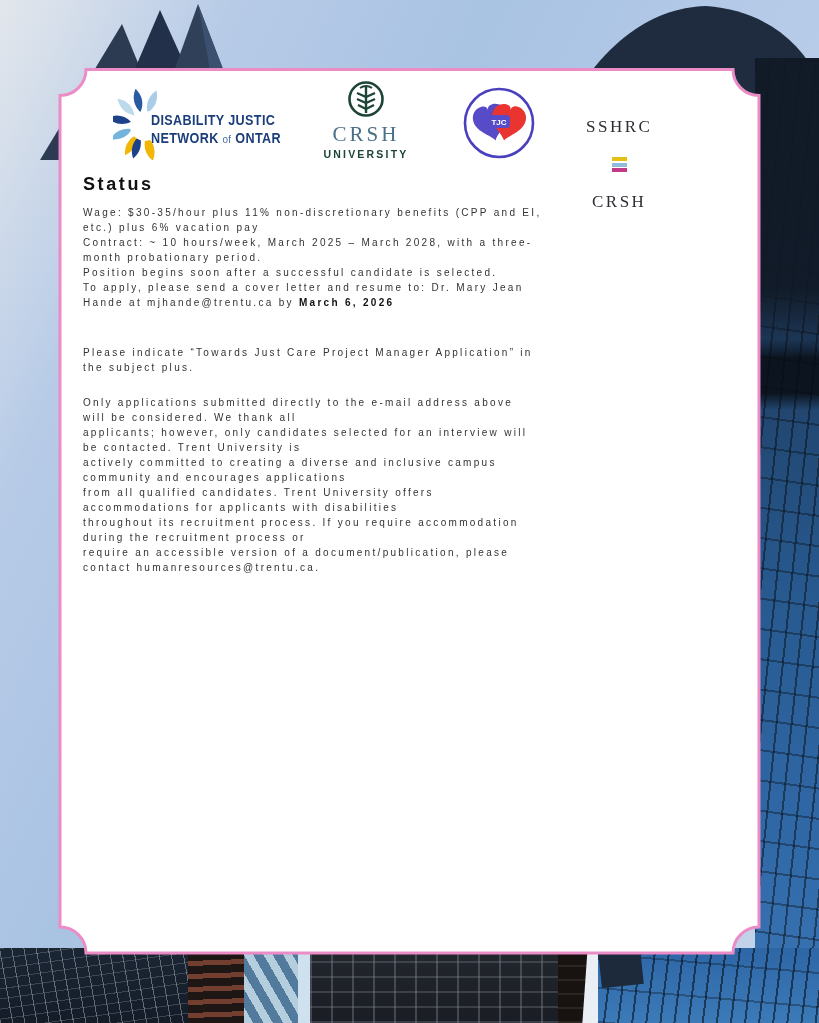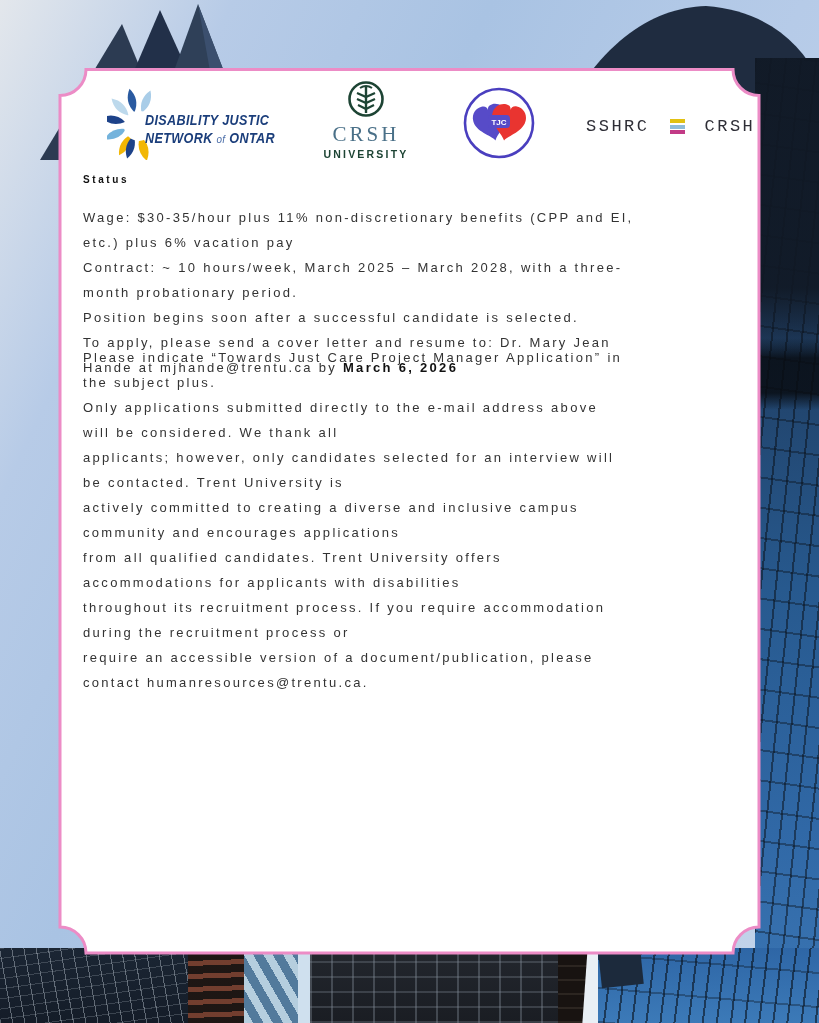--- a/index.html
+++ b/index.html
@@ -50,37 +50,37 @@
   .bb7{left:585px;width:16px;background:#e9eff5;transform:skewX(-4deg);}
   .bb8{left:598px;right:0;width:221px;
       background:
       repeating-linear-gradient(97deg,rgba(10,20,32,.62) 0 2px,transparent 2px 14px),
       repeating-linear-gradient(5deg,rgba(10,20,32,.35) 0 2px,transparent 2px 34px),
       linear-gradient(180deg,#2e66a6,#3c7ab8);}
   .bb9{right:0;width:42px;height:36px;background:#1c2a3c;transform:rotate(-6deg);transform-origin:top right;}
   
   .card-svg{left:0;top:0;}
   
-  .djno{left:107px;top:86px;width:175px;height:74px;font-style:italic;}
+  .djno{left:113px;top:86px;width:175px;height:74px;}
   .djno .txt{position:absolute;left:38px;top:26px;color:#1b3e7b;transform:scaleX(.9);transform-origin:left;}
   .djno .l1{font-weight:bold;font-size:14px;letter-spacing:.4px;white-space:nowrap;}
   .djno .l2{font-weight:bold;font-size:14px;letter-spacing:.4px;white-space:nowrap;margin-top:2px;}
   .djno .of{font-weight:normal;font-size:11px;color:#4a6da8;}
   .trent{left:312px;top:79px;width:108px;text-align:center;}
   .trent .emblem{display:block;margin:0 auto;}
   .trent .name{font-family:"Liberation Serif",serif;font-size:21px;letter-spacing:3px;color:#4a7088;margin-top:1px;white-space:nowrap;}
   .trent .univ{font-size:10.5px;font-weight:bold;letter-spacing:2.2px;color:#1d4434;margin-top:1px;white-space:nowrap;}
   .tjc{left:458px;top:86px;}
   .sshrc{left:586px;top:117px;display:flex;align-items:center;gap:20px;
-         font-family:Liberation Mono, monospace;font-size:17px;letter-spacing:2.5px;color:#2e2e36;}
+         font-family:Liberation Serif, serif;font-size:17px;letter-spacing:2.5px;color:#2e2e36;flex-direction:column;}
   .sshrc .bars{display:flex;flex-direction:column;gap:1.5px;}
   .sshrc .bars i{display:block;width:15px;height:4px;}
   
-  .heading{left:83px;top:174px;font-size:10px;font-weight:bold;letter-spacing:2.6px;color:#111;}
-  .para{left:83px;color:#333;font-size:13px;letter-spacing:2.3px;line-height:25px;white-space:pre;}
+  .heading{left:83px;top:174px;font-size:18px;font-weight:bold;letter-spacing:2.6px;color:#111;}
+  .para{left:83px;color:#333;font-size:10px;letter-spacing:2.3px;line-height:15px;white-space:pre;}
   .p1{top:205px;}
   .p2{top:345px;}
   .p3{top:395px;}
   .bold-date{font-weight:bold;color:#111;}
 </style>
 </head>
 <body>
 
 <div class="abs bg-wrap" style="left:0;top:0;width:819px;height:1023px;">
   <svg class="abs bg-svg" width="819" height="1023" viewBox="0 0 819 1023">

